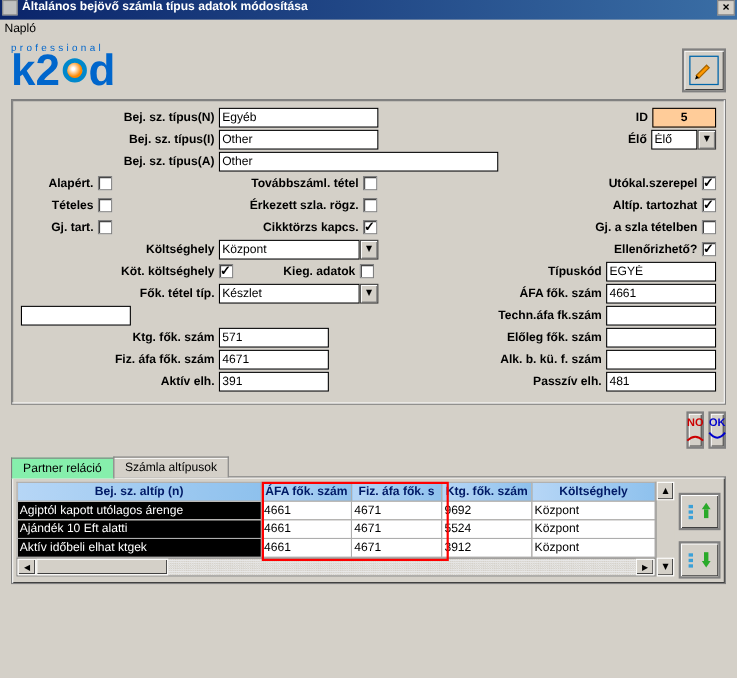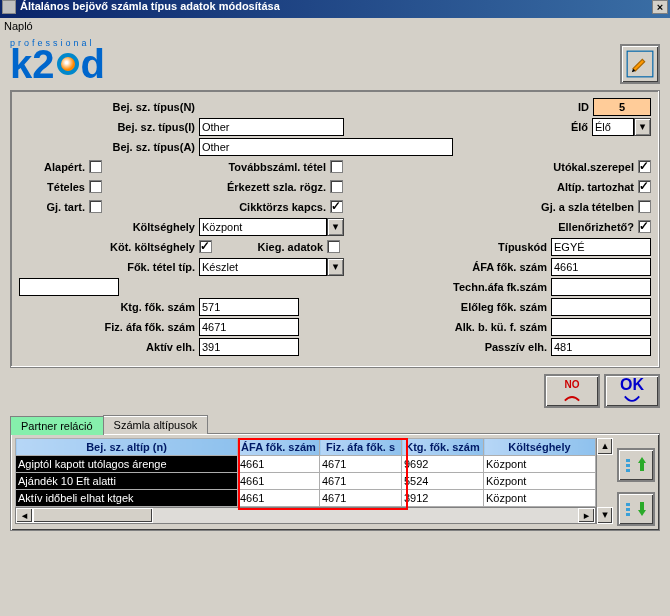--- a/index.html
+++ b/index.html
@@ -24,21 +24,21 @@
   .lbl-r { flex-shrink: 0; }
   .txt { border: 1px solid #000; height: 18px; padding: 1px 2px; background: #fff; }
   .txt.w140 { width: 145px; }
   .txt.w100 { width: 100px; }
   .selectlike { display: inline-flex; }
   .selectlike .btn { width: 17px; height: 18px; border: 1px solid #404040; background: #d4d0c8; box-shadow: inset 1px 1px #fff, inset -1px -1px #808080; text-align: center; line-height: 14px; }
   .chk { width: 13px; height: 13px; border: 1px solid #808080; background: #fff; box-shadow: inset 1px 1px #404040; display: inline-block; position: relative; }
   .chk.checked::after { content: "✓"; position: absolute; left: 0; top: -2px; font-size: 12px; font-weight: bold; }
   .id-val { background: #ffcc99; border: 1px solid #000; width: 58px; text-align: center; height: 18px; line-height: 16px; font-weight: bold; }
   .btn-row { display: flex; justify-content: flex-end; padding: 4px 10px 2px 0; gap: 4px; }
-  .dlgbtn { border: 2px solid #808080; background: #d4d0c8; box-shadow: inset 1px 1px #fff, inset -1px -1px #404040; width: 56px; height: 34px; display: flex; flex-direction: column; align-items: center; justify-content: center; font-weight: bold; }
+  .dlgbtn { border: 2px solid #808080; background: #d4d0c8; box-shadow: inset 1px 1px #fff, inset -1px -1px #404040; width: 16px; height: 34px; display: flex; flex-direction: column; align-items: center; justify-content: center; font-weight: bold; }
   .dlgbtn svg { width: 18px; height: 14px; }
   .tabstrip { margin: 4px 10px 0 10px; display: flex; }
   .tab { border: 1px solid #808080; border-bottom: none; background: #86efac; padding: 3px 10px; margin-right: -1px; }
   .tab.active { background: #d4d0c8; box-shadow: inset 0 1px #fff; position: relative; top: 1px; text-align: center; }
   .tab.inactive { position: relative; top: 2px; }
   .grid-panel { margin: 0 10px 0 10px; border: 1px solid #808080; box-shadow: inset 1px 1px #fff, inset -1px -1px #404040; background: #d4d0c8; padding: 4px; display: flex; }
   .grid-wrap { flex: 1; position: relative; }
   .red-box { position: absolute; border: 2px solid #ff0000; top: 0; left: 223px; width: 170px; height: 72px; z-index: 10; pointer-events: none; }
   table.grid { border-collapse: collapse; width: 100%; }
   .grid th { background: linear-gradient(to right, #b6d6f6, #8ec1ed); color: #001a66; text-align: center; font-weight: bold; padding: 1px 3px; border: 1px solid #adadad; height: 17px; overflow: hidden; white-space: nowrap; }
@@ -78,20 +78,21 @@
       <path d="M6 16 L14 8 L16 10 L8 18 Z" fill="#ff9900" stroke="#aa6600"></path>
       <path d="M5 19 L6 16 L8 18 Z" fill="#000"></path>
     </svg>
   </div>
 </div>
 
 <div class="form-panel">
 
   <div class="row">
     <span class="lbl lbl-l">Bej. sz. típus(N)</span>
+    <input class="txt w140" value="Egyéb" style="">
     <div style="flex:1"></div>
     <span class="lbl lbl-r">ID</span>
     <span class="id-val">5</span>
   </div>
 
   <div class="row">
     <span class="lbl lbl-l">Bej. sz. típus(I)</span>
     <input class="txt w140" value="Other" style="">
     <div style="flex:1"></div>
     <span class="lbl lbl-r">Élő</span>
@@ -201,21 +202,21 @@
 </div>
 
 <div class="btn-row">
   <div class="dlgbtn">
     <span style="color:#cc0000;font-size:10px">NO</span>
     <svg viewBox="0 0 20 12">
         <path d="M2 10 Q10 2 18 10" stroke="#cc0000" stroke-width="2" fill="none"></path>
       </svg>
   </div>
   <div class="dlgbtn">
-    <span style="color:#0000cc;font-size:16px">OK</span>
+    <span style="color:#0000cc;font-size:10px">OK</span>
     <svg viewBox="0 0 20 12">
         <path d="M2 2 Q10 12 18 2" stroke="#0000cc" stroke-width="2" fill="none"></path>
       </svg>
   </div>
 </div>
 
 <div class="tabstrip">
   <div class="tab inactive">Partner reláció</div>
   <div class="tab active">Számla altípusok</div>
 </div>

